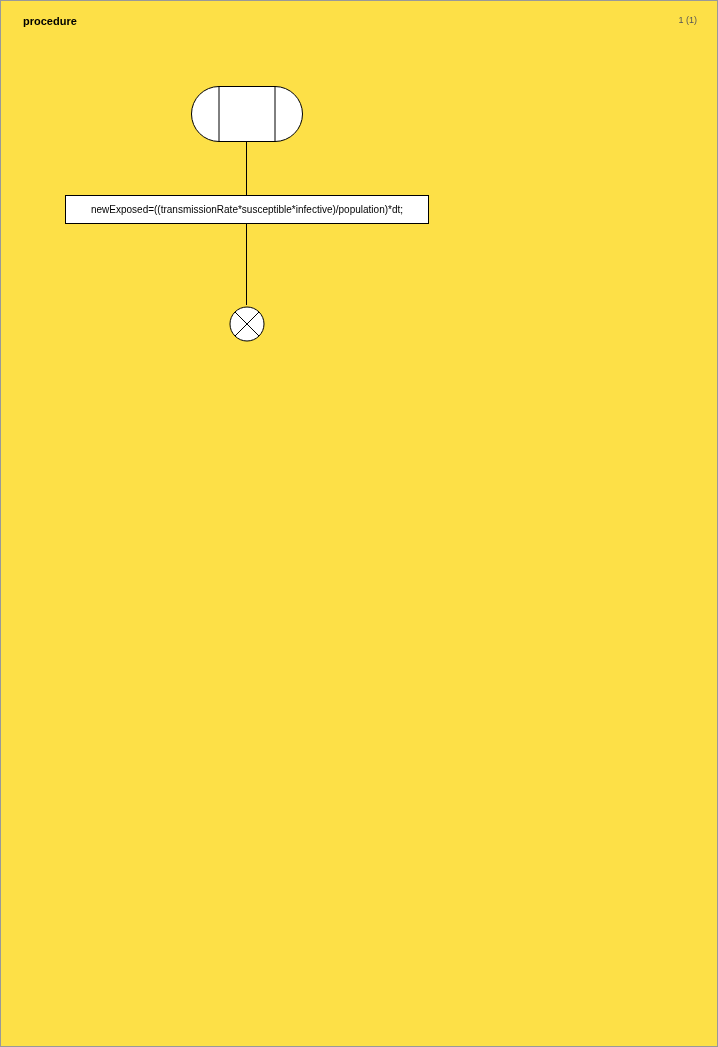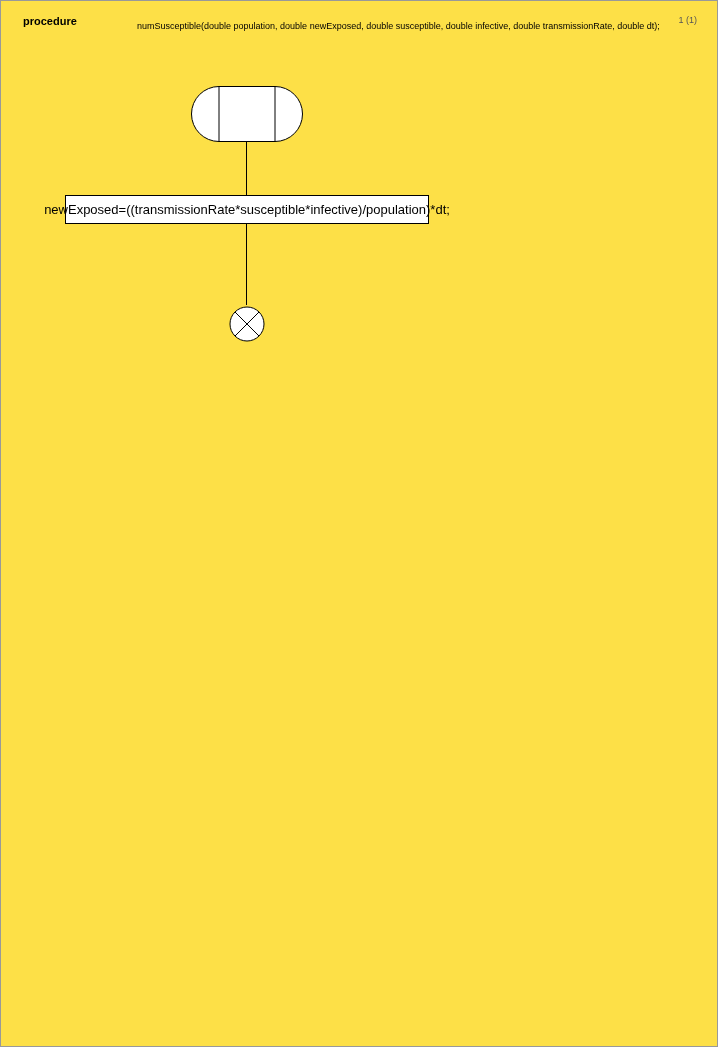--- a/index.html
+++ b/index.html
@@ -78,21 +78,21 @@
     width: 364px;
     height: 29px;
     box-sizing: border-box;
     border: 1px solid #000000;
     background: #ffffff;
     display: flex;
     align-items: center;
     justify-content: center;
   }
   .stmt-text {
-    font-size: 13px;
+    font-size: 10px;
     color: #000000;
     white-space: nowrap;
   }
 
   
   .end-node {
     position: absolute;
     left: 228px;
     top: 305px;
     width: 36px;
@@ -100,21 +100,20 @@
   }
   .end-node svg { display: block; }
 </style>
 </head>
 <body>
 
 <div id="page">
 
   <div class="kw-procedure">procedure</div>
 
-  <div class="signature">numSusceptible(double population, double newExposed, double susceptible, double infective, double transmissionRate, double dt);</div>
 
   <div class="page-number">1 (1)</div>
 
   <div class="start-node">
     <svg width="112" height="56" viewBox="0 0 112 56" xmlns="http://www.w3.org/2000/svg">
       <path d="M 28 0.5 L 84 0.5 A 27.5 27.5 0 0 1 84 55.5 L 28 55.5 A 27.5 27.5 0 0 1 28 0.5 Z" fill="#ffffff" stroke="#000000" stroke-width="1"></path>
       <line x1="28" y1="0.5" x2="28" y2="55.5" stroke="#000000" stroke-width="1"></line>
       <line x1="84" y1="0.5" x2="84" y2="55.5" stroke="#000000" stroke-width="1"></line>
     </svg>
   </div>

